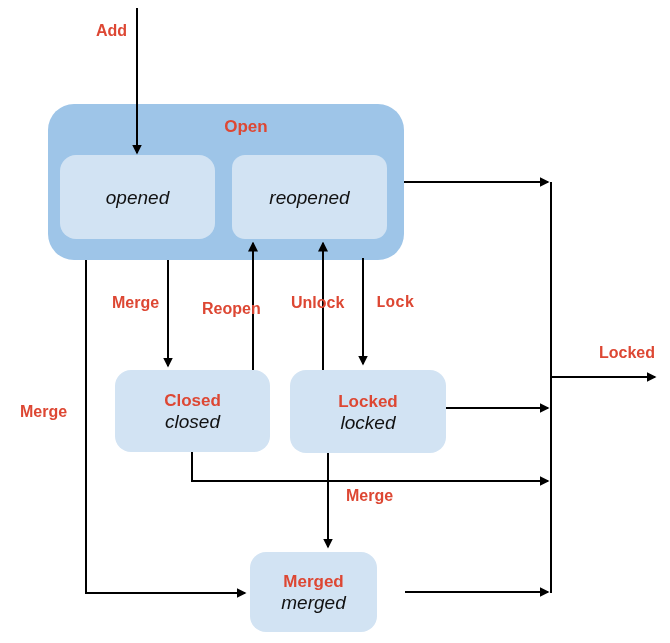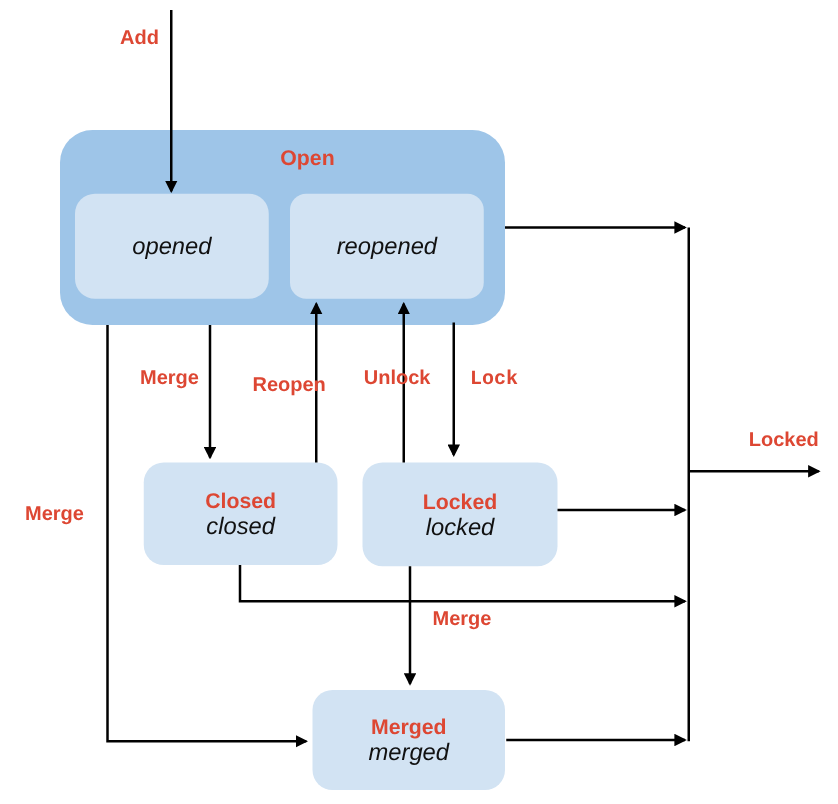--- a/index.html
+++ b/index.html
@@ -36,21 +36,21 @@
     display: flex;
     flex-direction: column;
     align-items: center;
     justify-content: center;
     z-index: 1;
   }
   .node-opened   { left: 60px;  top: 155px; width: 155px; height: 84px; }
   .node-reopened { left: 232px; top: 155px; width: 155px; height: 84px; border-radius: 13px; }
   .node-closed   { left: 115px; top: 370px; width: 155px; height: 82px; }
   .node-locked   { left: 290px; top: 370px; width: 156px; height: 83px; }
-  .node-merged   { left: 250px; top: 552px; width: 154px; height: 80px; }
+  .node-merged   { left: 250px; top: 552px; width: 127px; height: 80px; }
   .node-title {
     font-weight: bold;
     font-size: 17px;
     line-height: 21px;
     color: #dd4733;
   }
   .state-name {
     font-style: italic;
     font-size: 19px;
     line-height: 21px;

